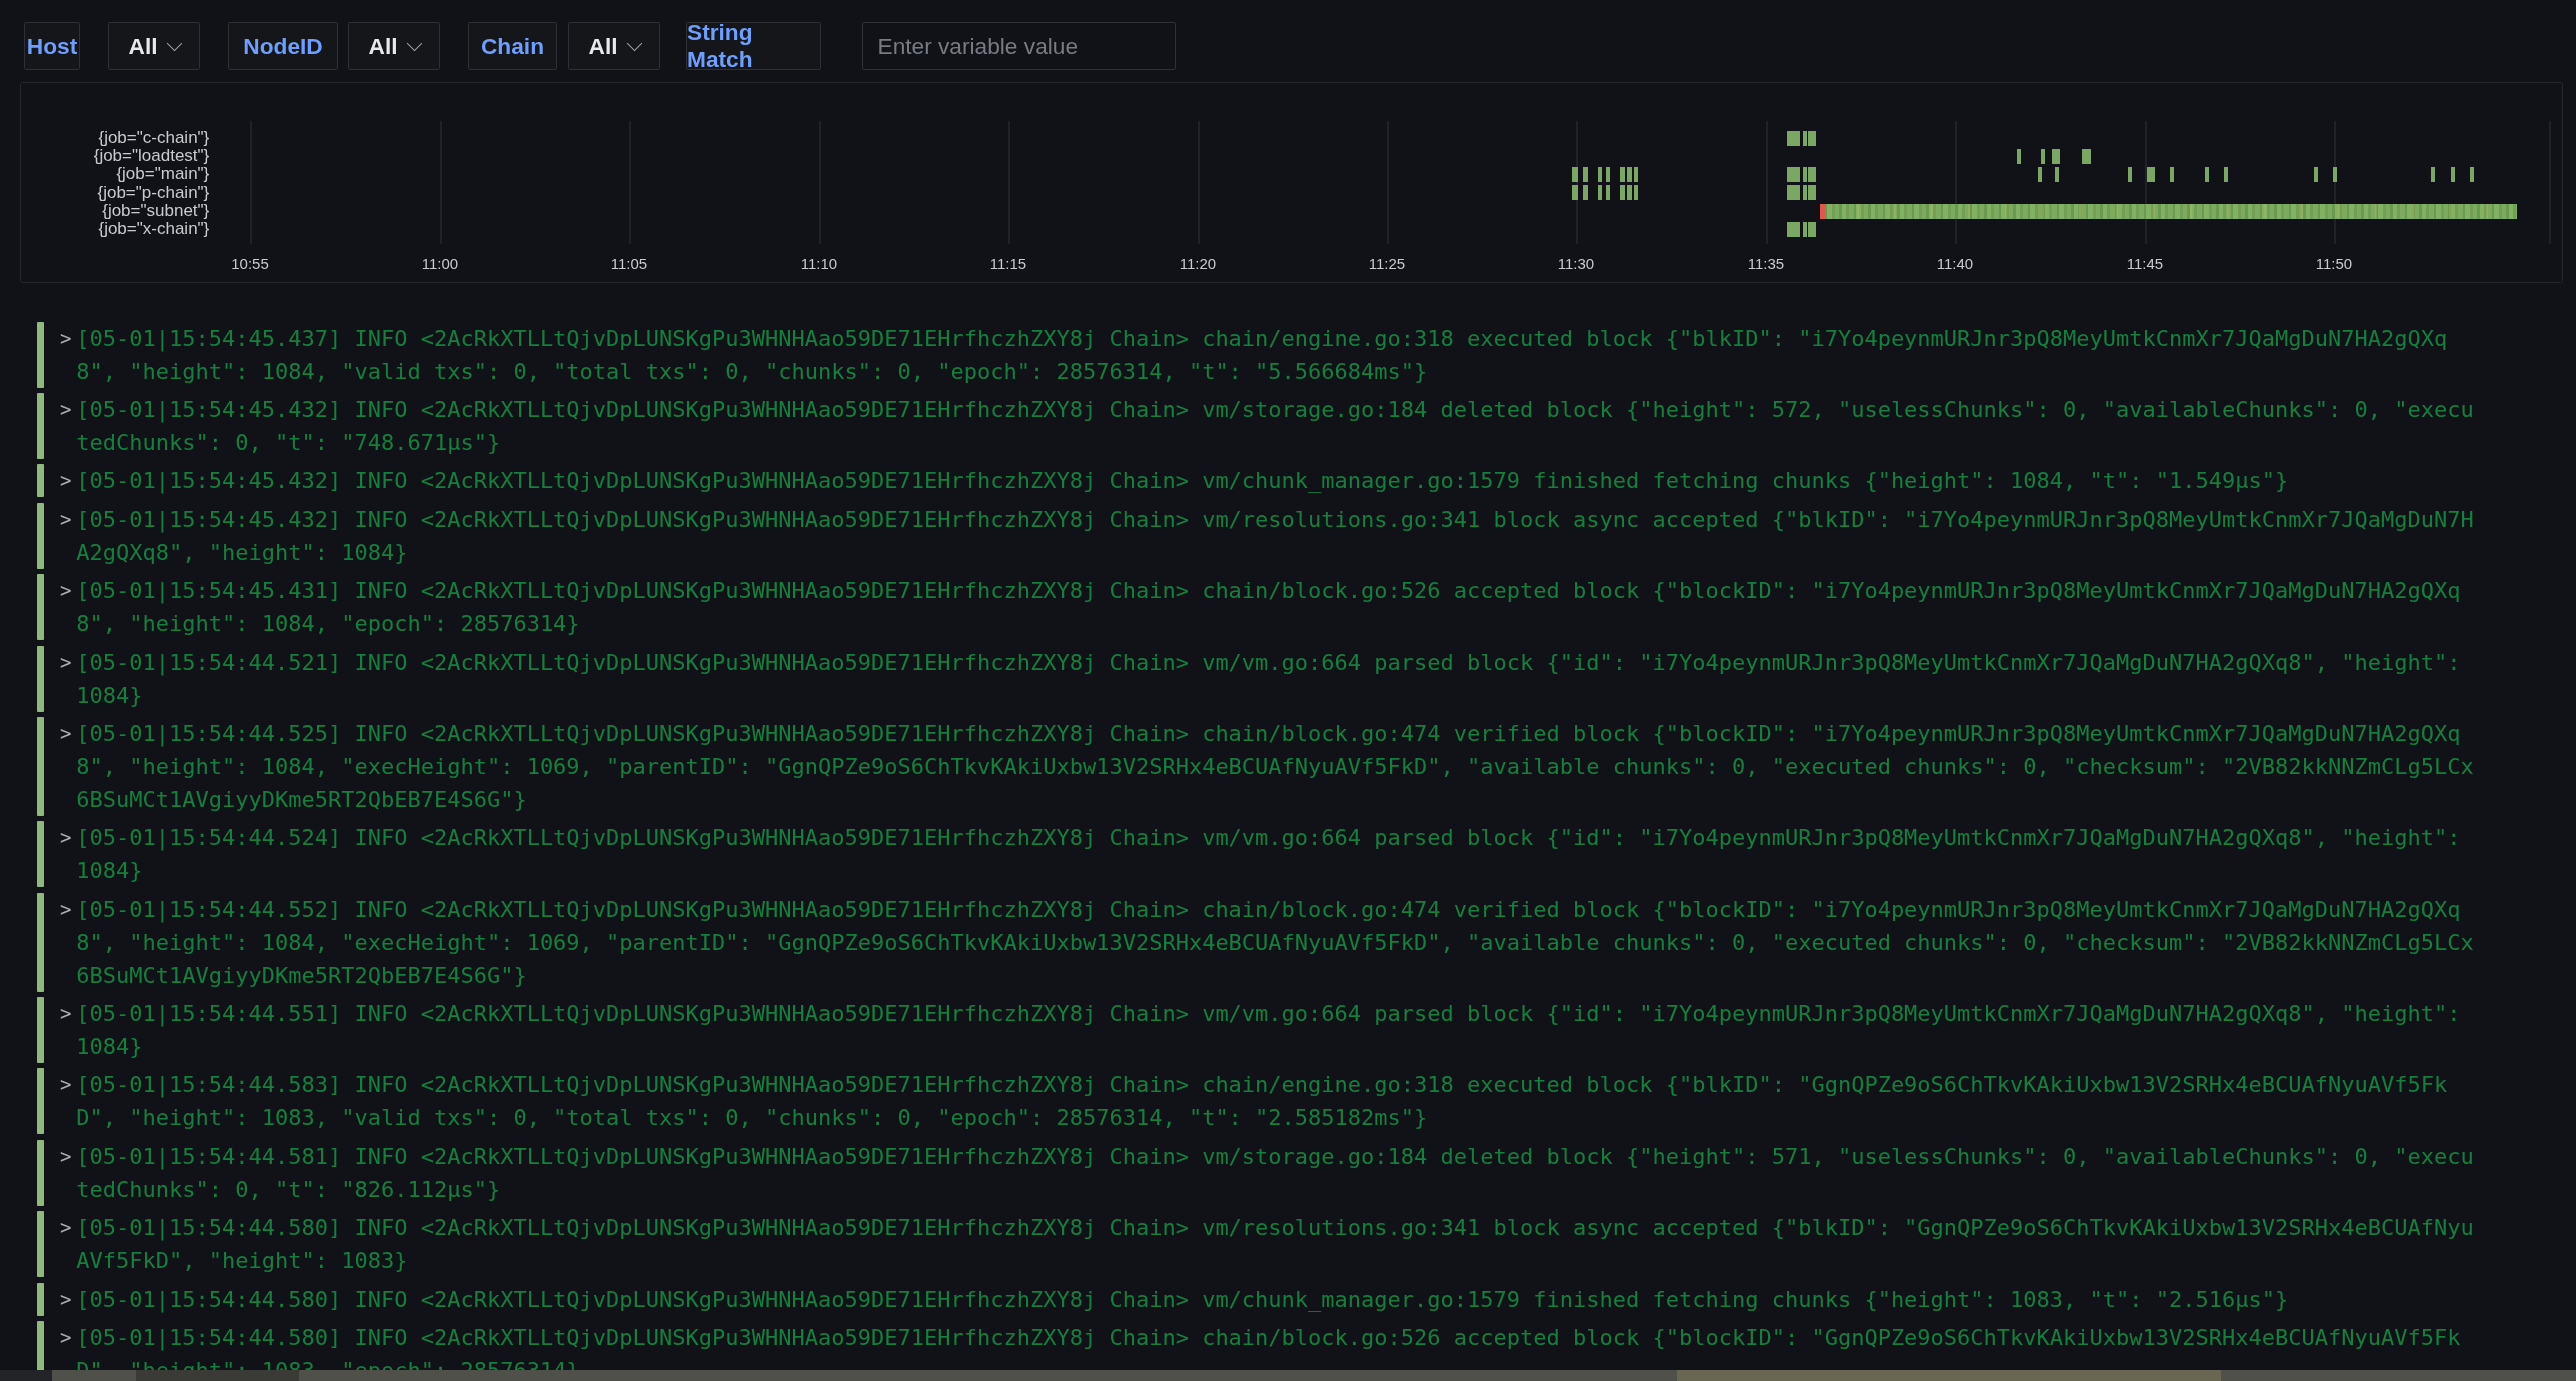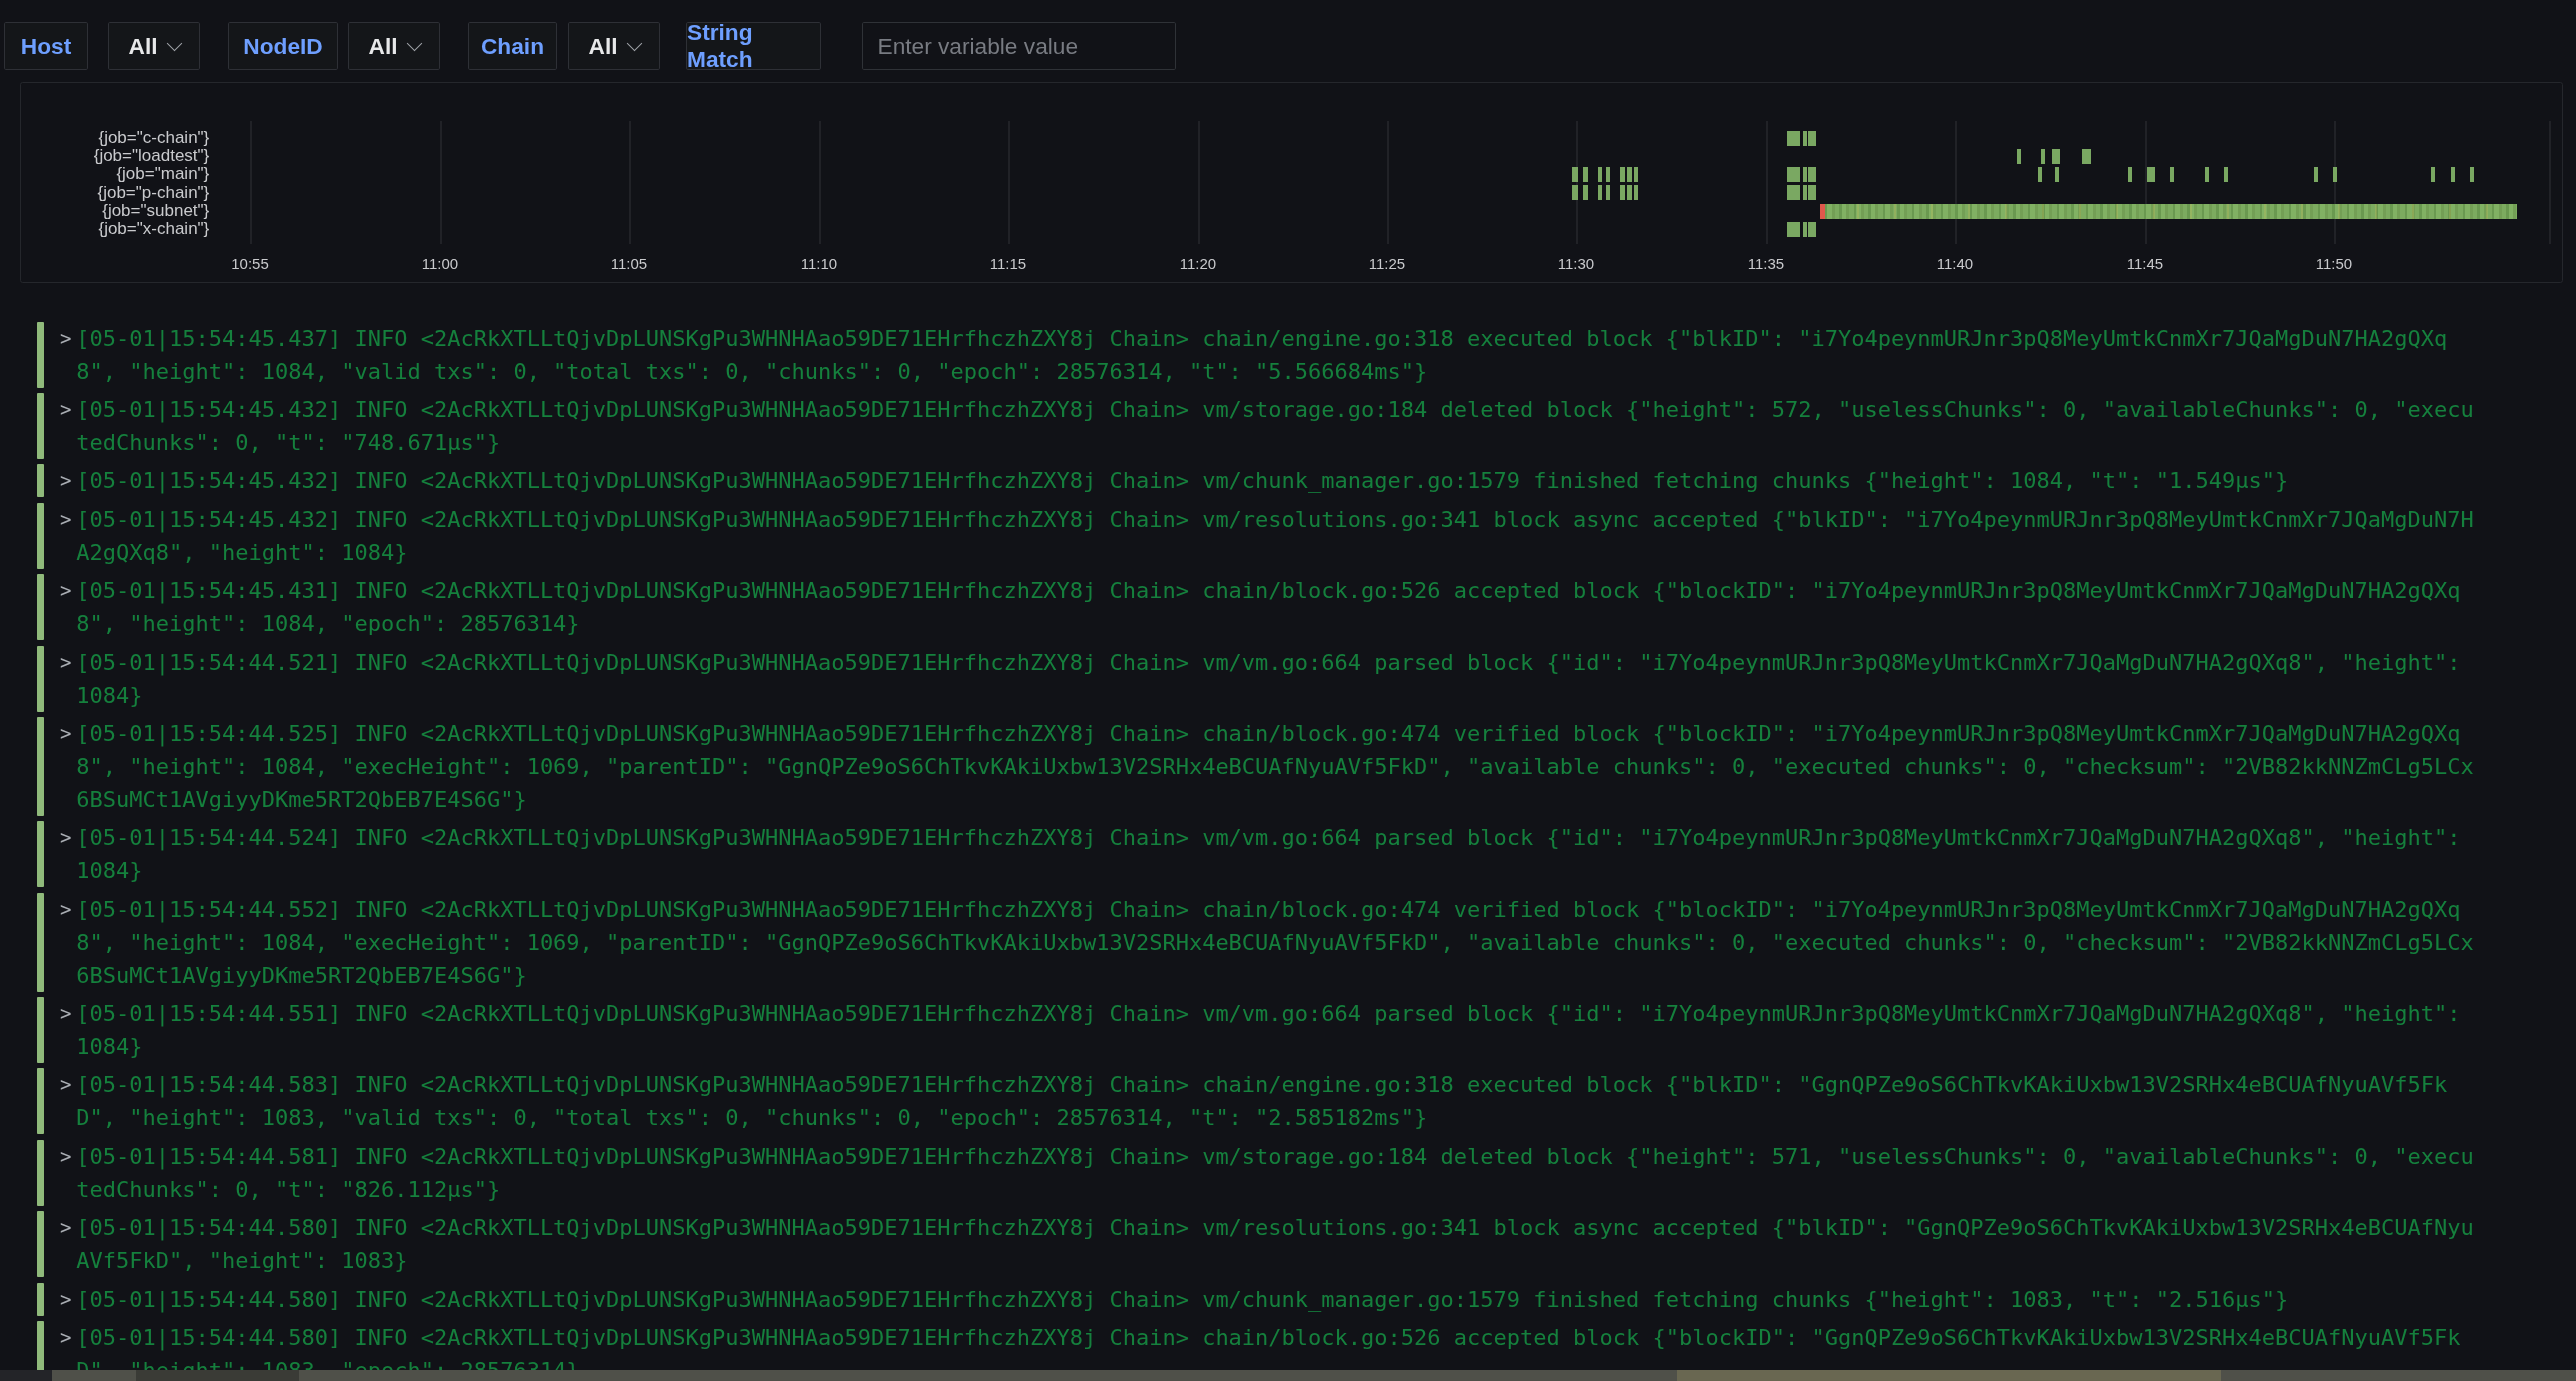--- a/index.html
+++ b/index.html
@@ -65,21 +65,21 @@
   
   .strip{position:absolute;left:0;top:1370px;width:2576px;height:11px;background:#232428;overflow:hidden;}
   .strip-main{position:absolute;left:52px;top:0;width:2524px;height:11px;background:#4f5049;}
   .strip-dark{position:absolute;left:136px;top:0;width:163px;height:11px;background:#3a3b36;}
   .strip-tan{position:absolute;left:1677px;top:0;width:544px;height:11px;background:#696751;}
 </style>
 </head>
 <body>
 
 <div>
-  <div class="vbox" style="left:4px;width:84px;">
+  <div class="vbox" style="left:24px;width:56px;">
       <span class="var-label">Host</span>
     </div>
   <div class="vbox" style="left:108px;width:92px;">
       <span class="dd-value">All</span>
       <span class="caret"></span>
     </div>
 
   <div class="vbox" style="left:228px;width:110px;">
       <span class="var-label">NodeID</span>
     </div>

